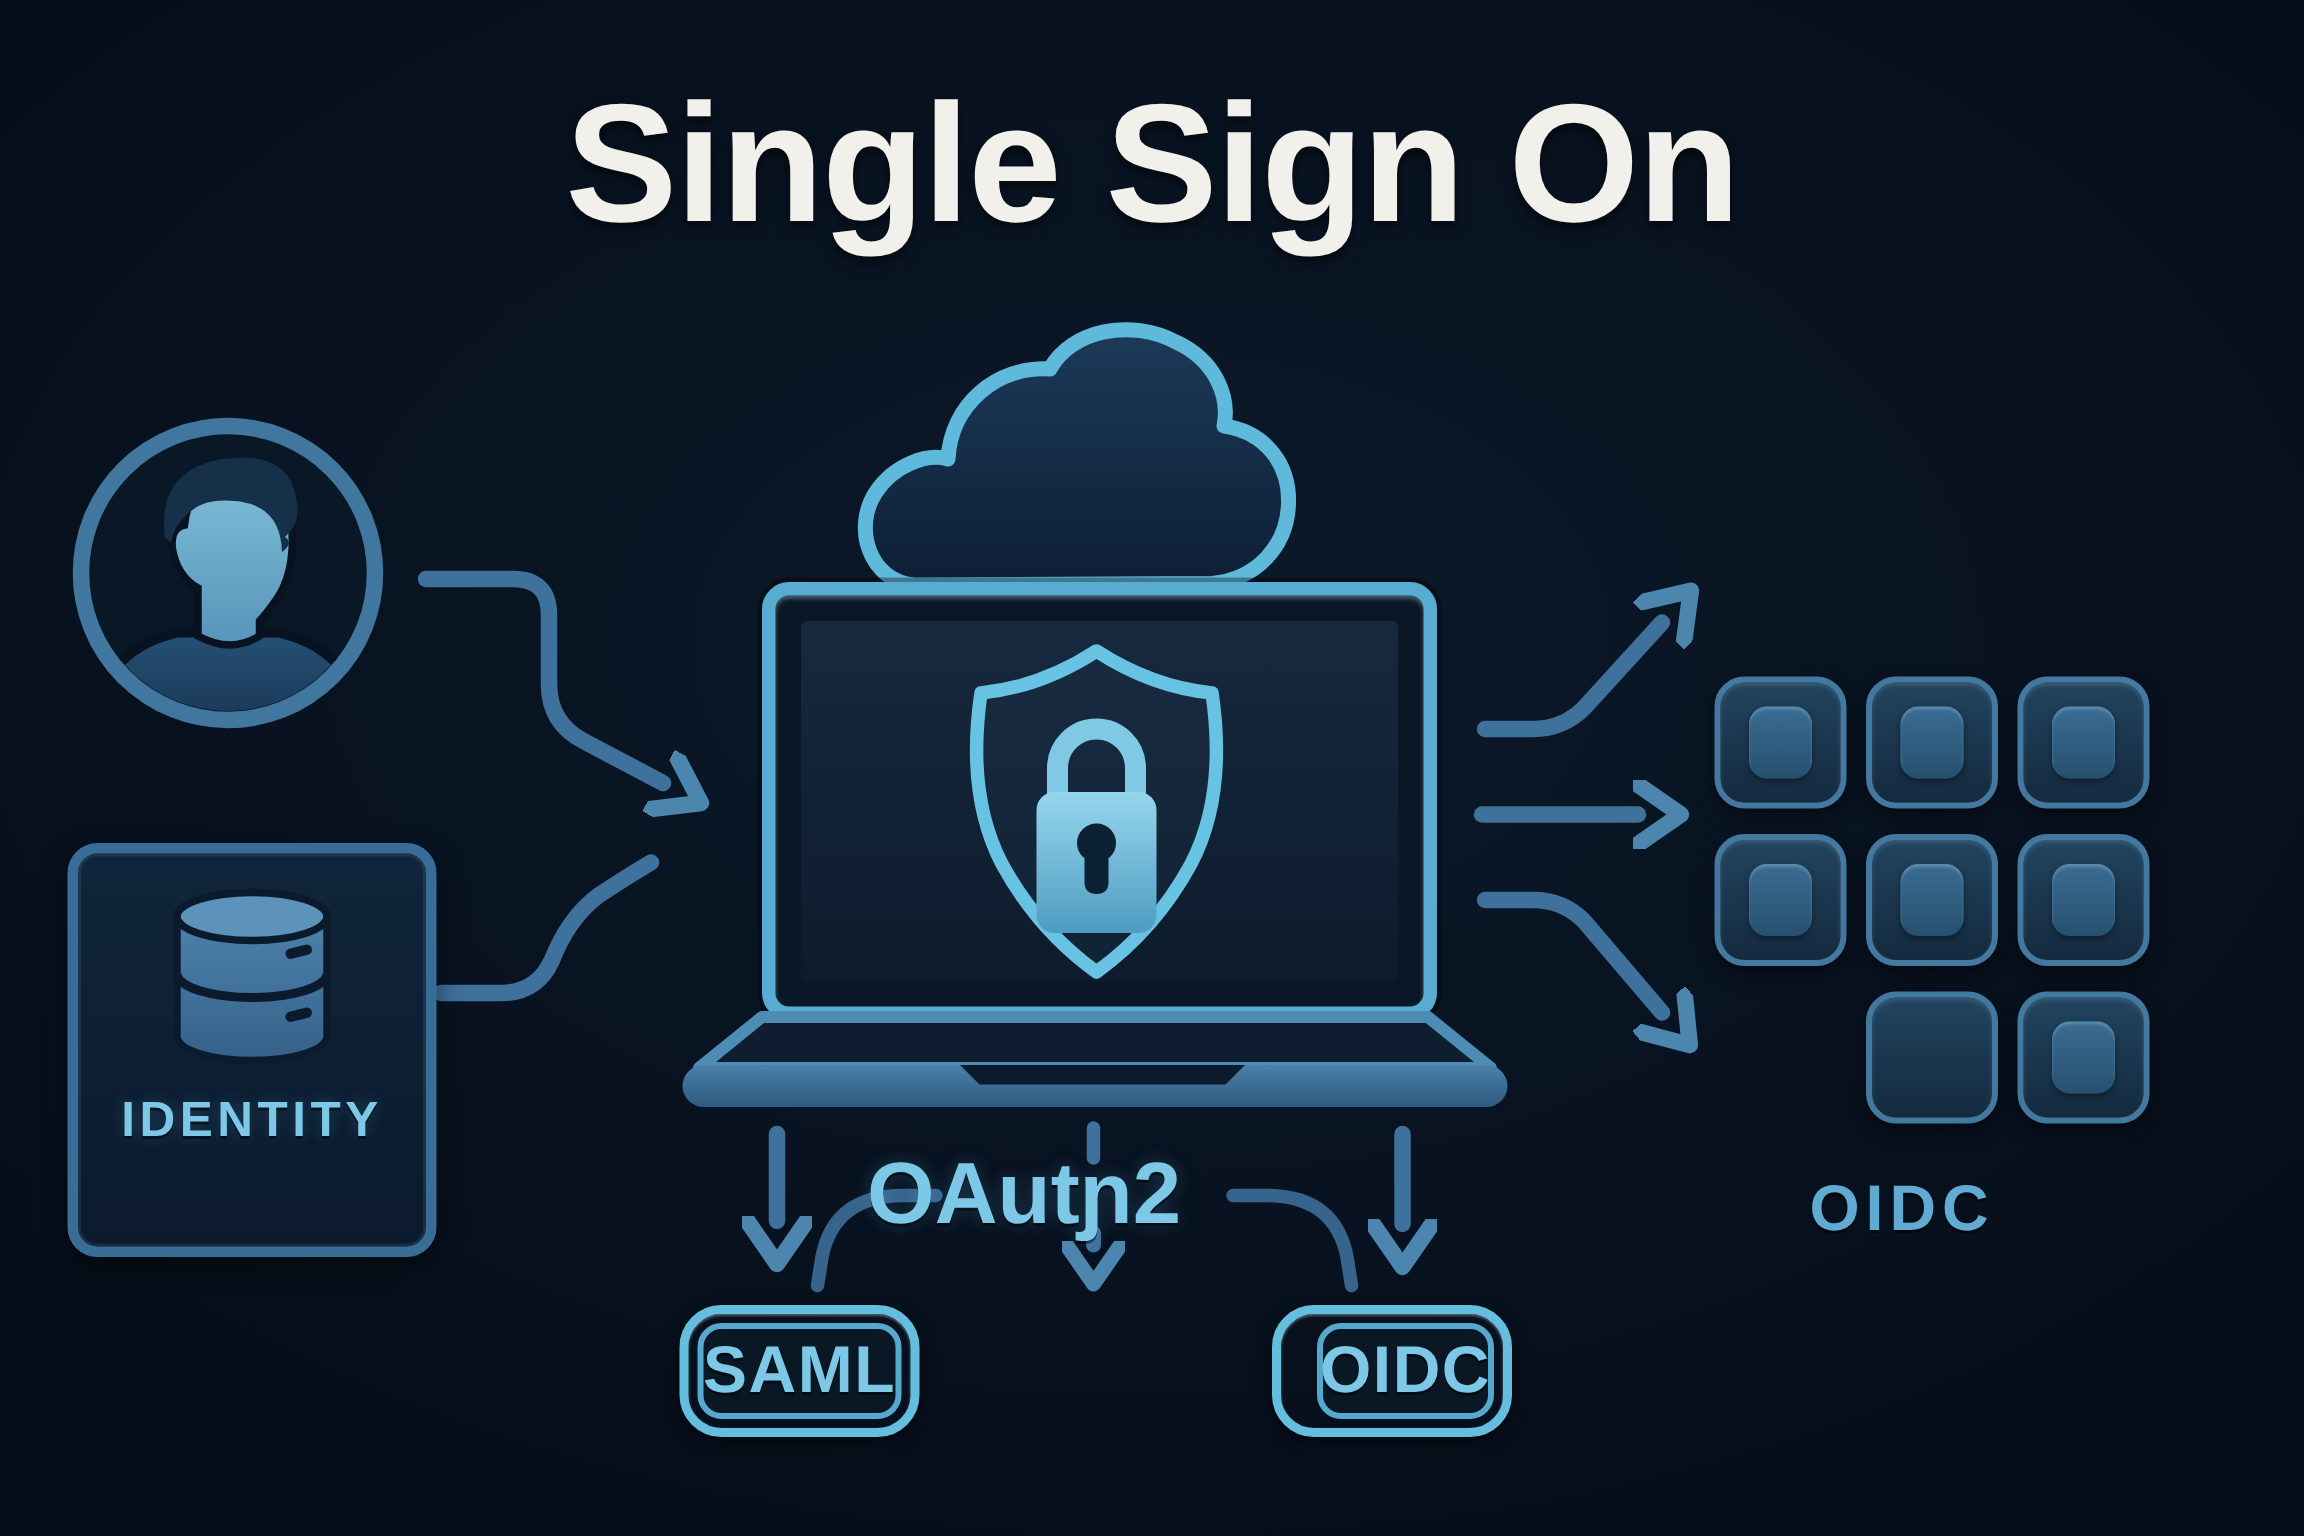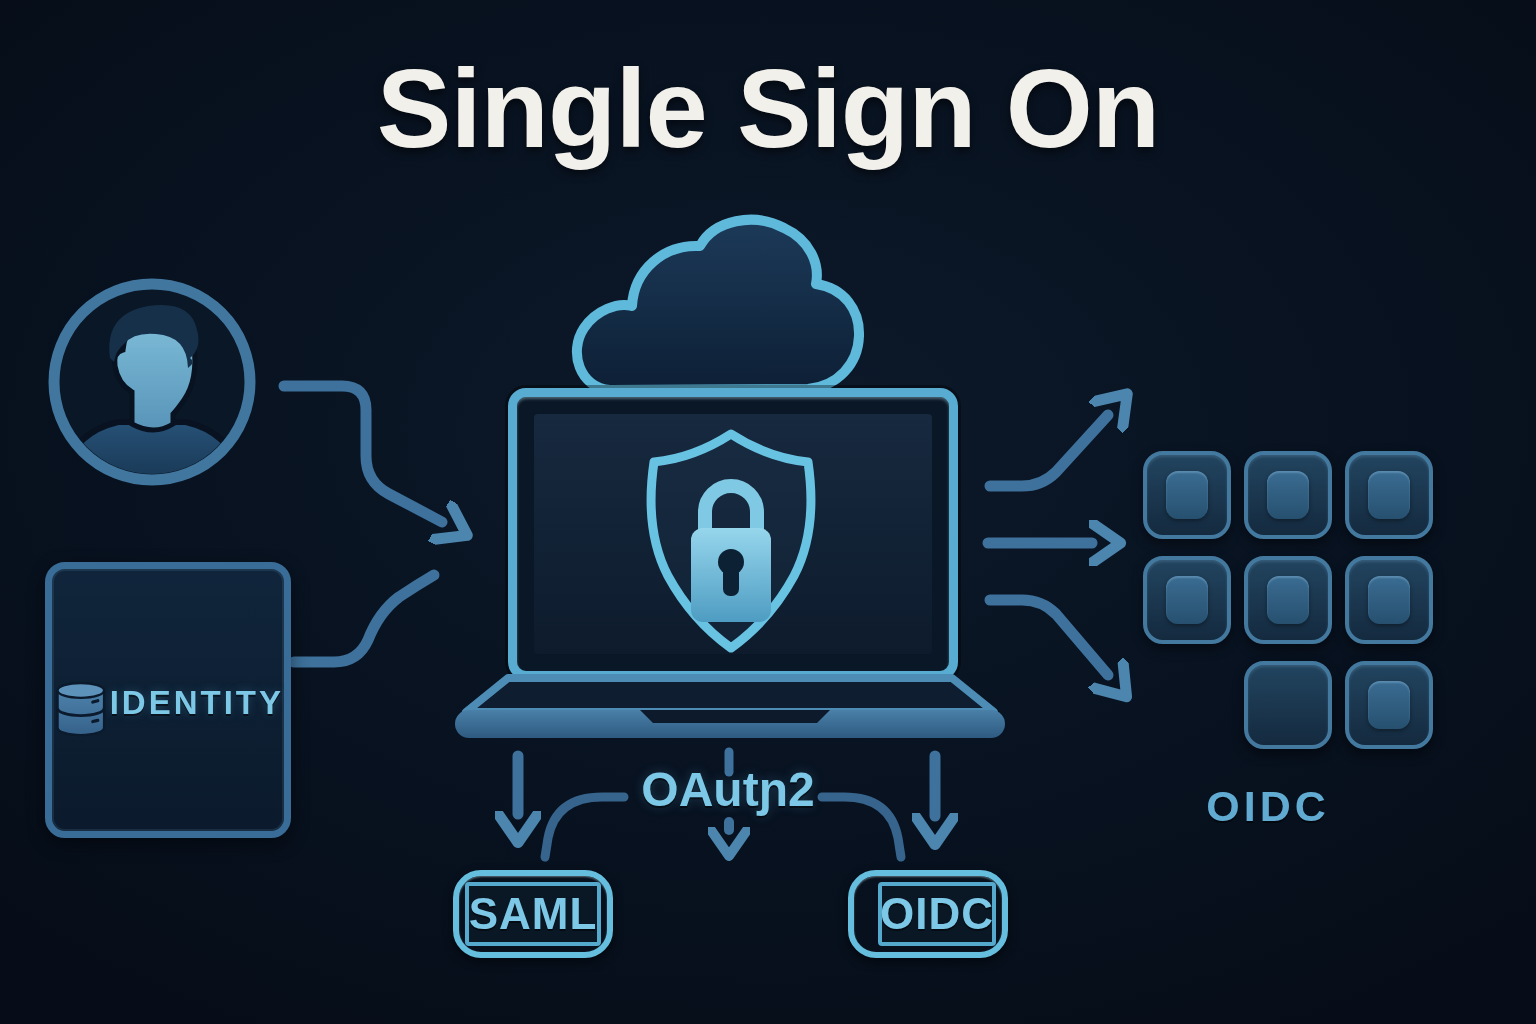--- a/index.html
+++ b/index.html
@@ -19,21 +19,21 @@
 
   
   .avatar{position:absolute;left:44px;top:274px;width:216px;height:216px;}
 
   
   .idp-box{
     position:absolute;left:45px;top:562px;width:246px;height:276px;box-sizing:border-box;
     border:7px solid var(--panel-border,#396c96);border-radius:20px;
     background:linear-gradient(180deg,#10253b 0%,#0b1a2c 100%);
     box-shadow:inset 0 0 0 2px rgba(120,190,230,.12), 0 6px 18px rgba(0,0,0,.45);
-    display:flex;align-items:center;
+    display:flex;flex-direction:column;align-items:center;
   }
   .idp-db{margin-top:20px;}
   .idp-label{
     margin-top:6px;text-align:center;font-weight:700;font-size:33px;letter-spacing:3px;
     line-height:1.42;color:var(--cyan-text,#7cc8e6);
     text-shadow:0 2px 0 rgba(0,0,0,.5), 0 0 10px rgba(90,180,225,.25);
   }
 
   
   .laptop{position:absolute;left:450px;top:380px;width:560px;height:365px;}
@@ -79,33 +79,33 @@
     box-shadow:inset 0 2px 2px rgba(170,215,245,.3), 0 2px 4px rgba(0,0,0,.35);
   }
   .apps-label{
     position:absolute;left:1123px;top:782px;width:290px;text-align:center;
     font-size:43px;font-weight:700;letter-spacing:4px;color:var(--apps-text,#61abd2);
     text-shadow:0 2px 0 rgba(0,0,0,.5);
   }
 
   
   .oauth-label{
-    position:absolute;left:578px;top:762px;width:300px;text-align:center;
-    font-size:48px;font-weight:700;color:var(--cyan-text,#7cc8e6);
+    position:absolute;left:578px;top:762px;width:300px;text-align:left;
+    font-size:58px;font-weight:700;color:var(--cyan-text,#7cc8e6);
     text-shadow:0 2px 0 rgba(0,0,0,.5), 0 0 12px rgba(90,180,225,.25);
   }
 
   
   .protocol-box{
     position:absolute;top:870px;height:88px;box-sizing:border-box;
     border:6px solid #66bede;border-radius:28px;padding:6px;
     box-shadow:0 4px 10px rgba(0,0,0,.5), inset 0 1px 2px rgba(220,245,255,.4);
   }
   .protocol-inner{
-    box-sizing:border-box;width:100%;height:100%;border:4px solid #55a9cc;border-radius:4px;
+    box-sizing:border-box;width:100%;height:100%;border:4px solid #55a9cc;border-radius:16px;
     background:#0a1826;display:flex;align-items:center;justify-content:center;
   }
   .protocol-label{
     font-size:44px;font-weight:700;letter-spacing:1px;color:var(--cyan-text,#7cc8e6);
     text-shadow:0 2px 0 rgba(0,0,0,.5);
   }
   .pb-saml{left:453px;width:160px;}
   .pb-oauth{left:643px;width:180px;}
   .pb-oidc{left:848px;width:160px;padding-left:24px;}
 </style>

